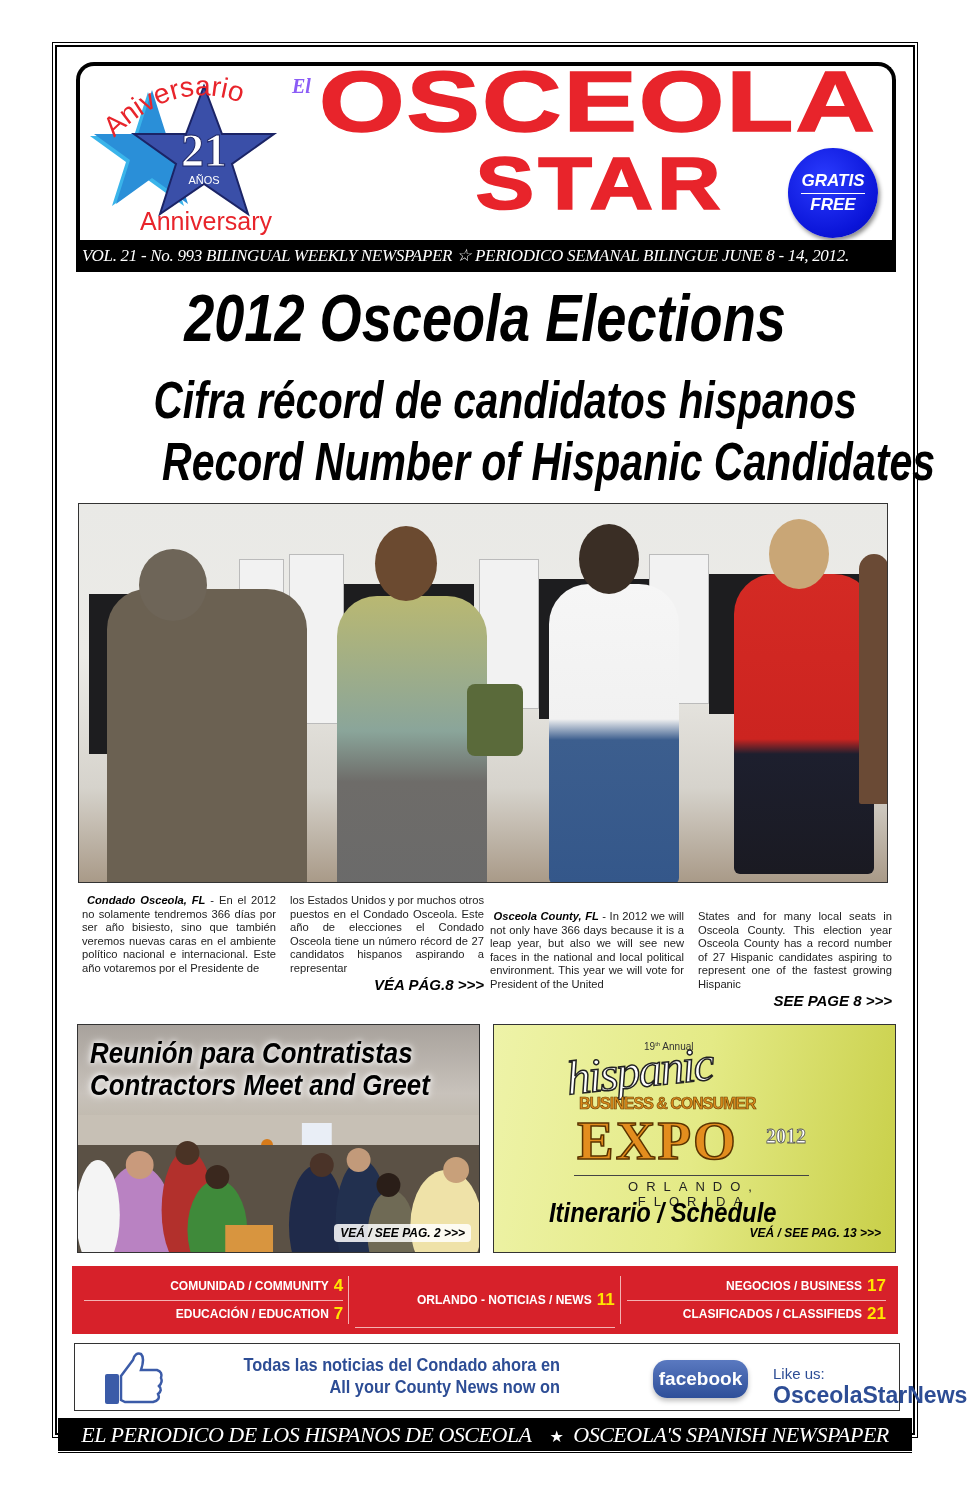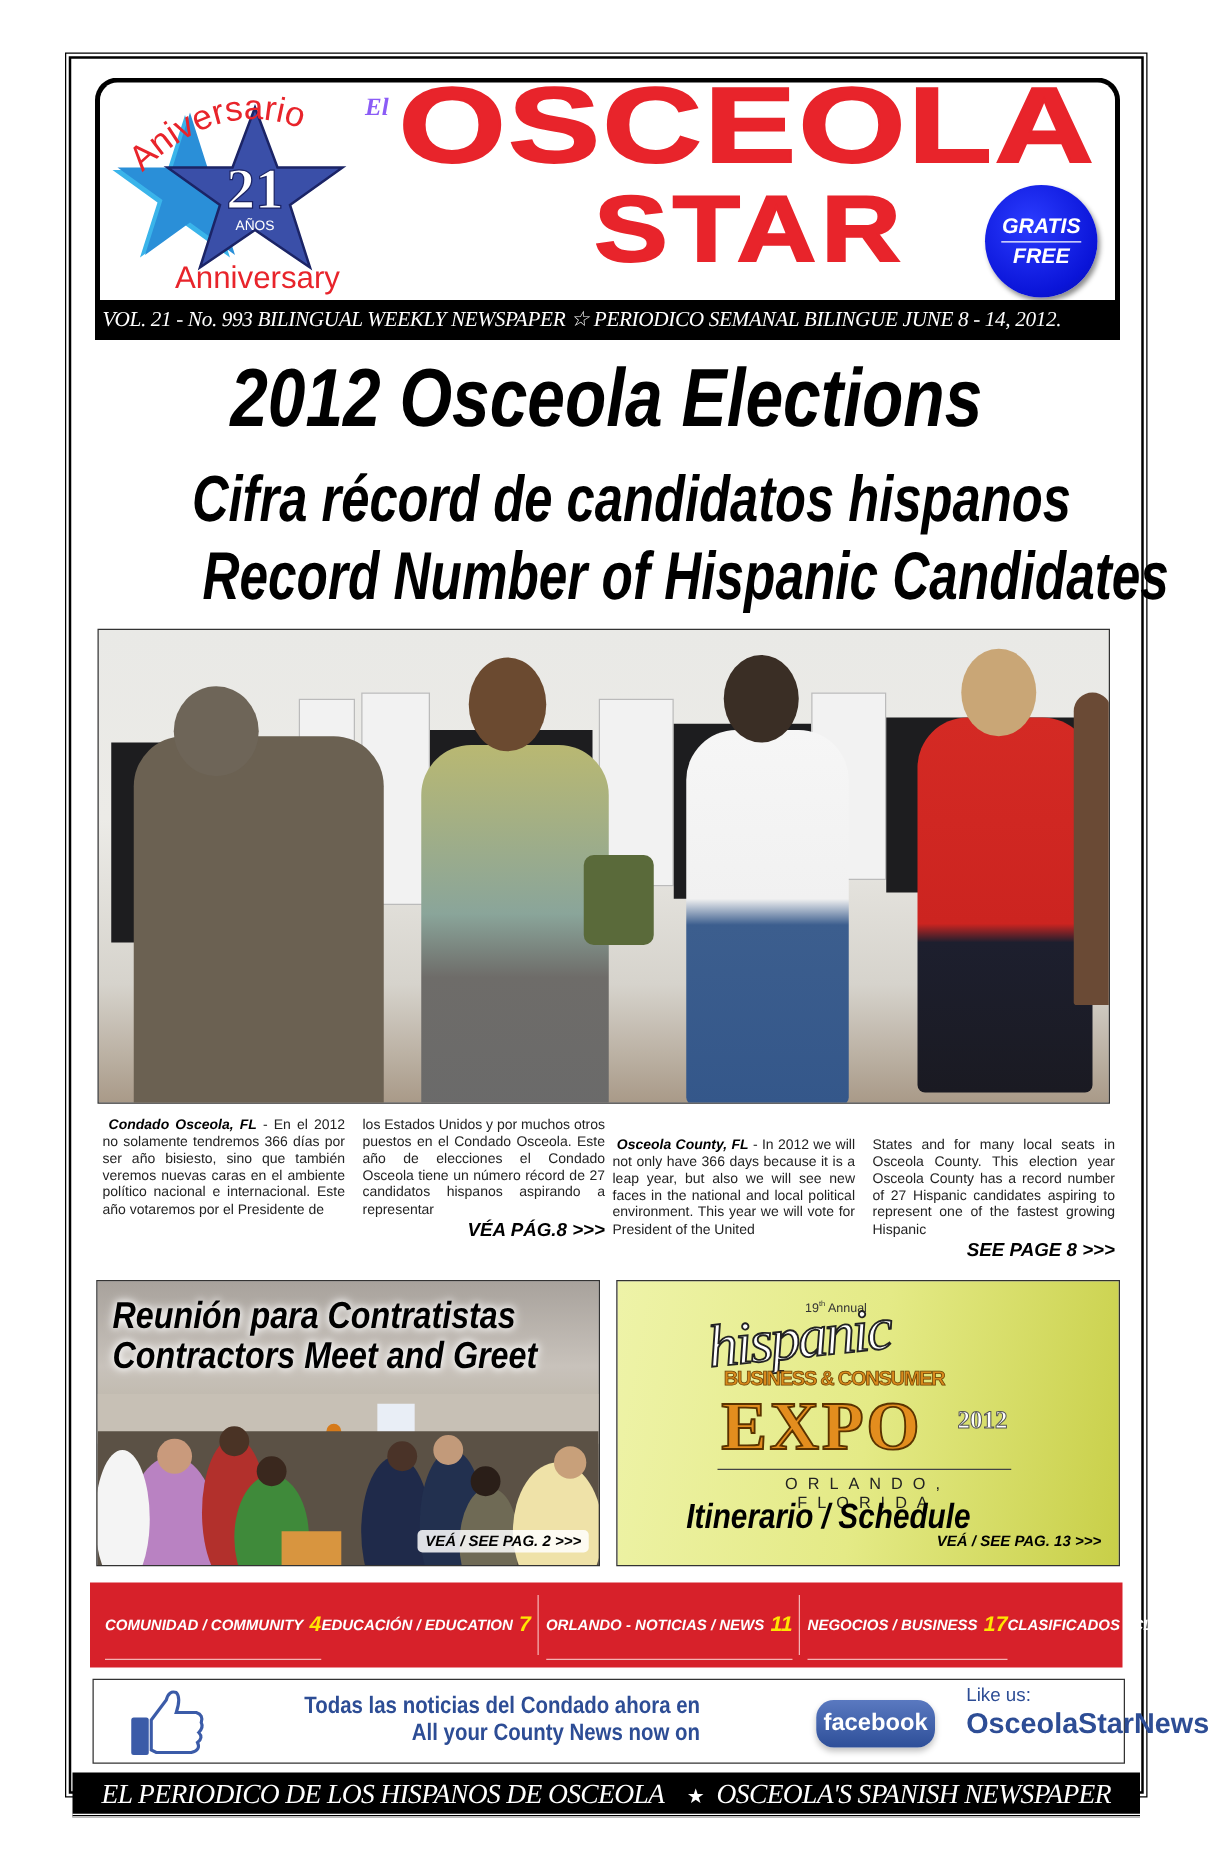--- a/index.html
+++ b/index.html
@@ -124,21 +124,21 @@
     position: absolute; left: 55px; top: 172px; font-weight: bold; font-style: italic; font-size: 28px;
     color: #000; transform: scaleX(0.85); transform-origin: left; white-space: nowrap;
   }
   .promo.expo .promo-see { background: transparent; }
 
   
   .index-bar {
     position: absolute; left: 72px; top: 1266px; width: 826px; height: 68px; background: #d7212a;
     display: flex; padding: 6px 6px;
   }
-  .index-col { flex: 1; display: flex; padding: 0 6px; position: relative; font-style: italic; }
+  .index-col { flex: 1; display: flex; flex-direction: column; padding: 0 6px; position: relative; }
   .index-col + .index-col::before {
     content: ""; position: absolute; left: -1px; top: 4px; bottom: 4px; width: 1px; background: #f4b2b2;
   }
   .index-item {
     flex: 1; display: flex; justify-content: flex-end; align-items: center; gap: 5px;
     color: #fff; font-weight: bold; font-size: 12px; white-space: nowrap;
   }
   .index-item:first-child { border-bottom: 1px solid #f4b2b2; }
   .index-item .pg { color: #ffe600; font-size: 17px; }
 
@@ -150,21 +150,21 @@
   .thumb { position: absolute; left: 28px; top: 6px; width: 62px; height: 58px; }
   .fb-text {
     position: absolute; left: 100px; top: 10px; width: 385px; text-align: right; color: #2d4d95;
     font-weight: bold; font-size: 19px; line-height: 22px; transform: scaleX(0.86); transform-origin: right;
   }
   .fb-logo {
     position: absolute; left: 578px; top: 16px; width: 95px; height: 38px; border-radius: 14px;
     background: linear-gradient(180deg, #5a79c0, #2e4f99); color: #fff; font-weight: bold; font-size: 19px;
     display: flex; align-items: center; justify-content: center; box-shadow: 0 3px 5px rgba(0,0,0,0.25);
   }
-  .fb-like { position: absolute; left: 698px; top: 4px; color: #2d4d95; }
+  .fb-like { position: absolute; left: 698px; top: 21px; color: #2d4d95; }
   .fb-like .small { font-size: 15px; }
   .fb-like .big { font-weight: bold; font-size: 23px; }
 
   
   .footer-bar {
     position: absolute; left: 58px; top: 1418px; width: 854px; height: 36px; background: #000;
     border-bottom: 3px double #fff; color: #fff; font-family: "Liberation Serif", serif; font-style: italic;
     font-size: 22px; line-height: 34px; white-space: nowrap; text-align: center; letter-spacing: -0.5px;
   }
   .footer-bar .star { font-style: normal; font-size: 16px; margin: 0 10px 0 18px; }

